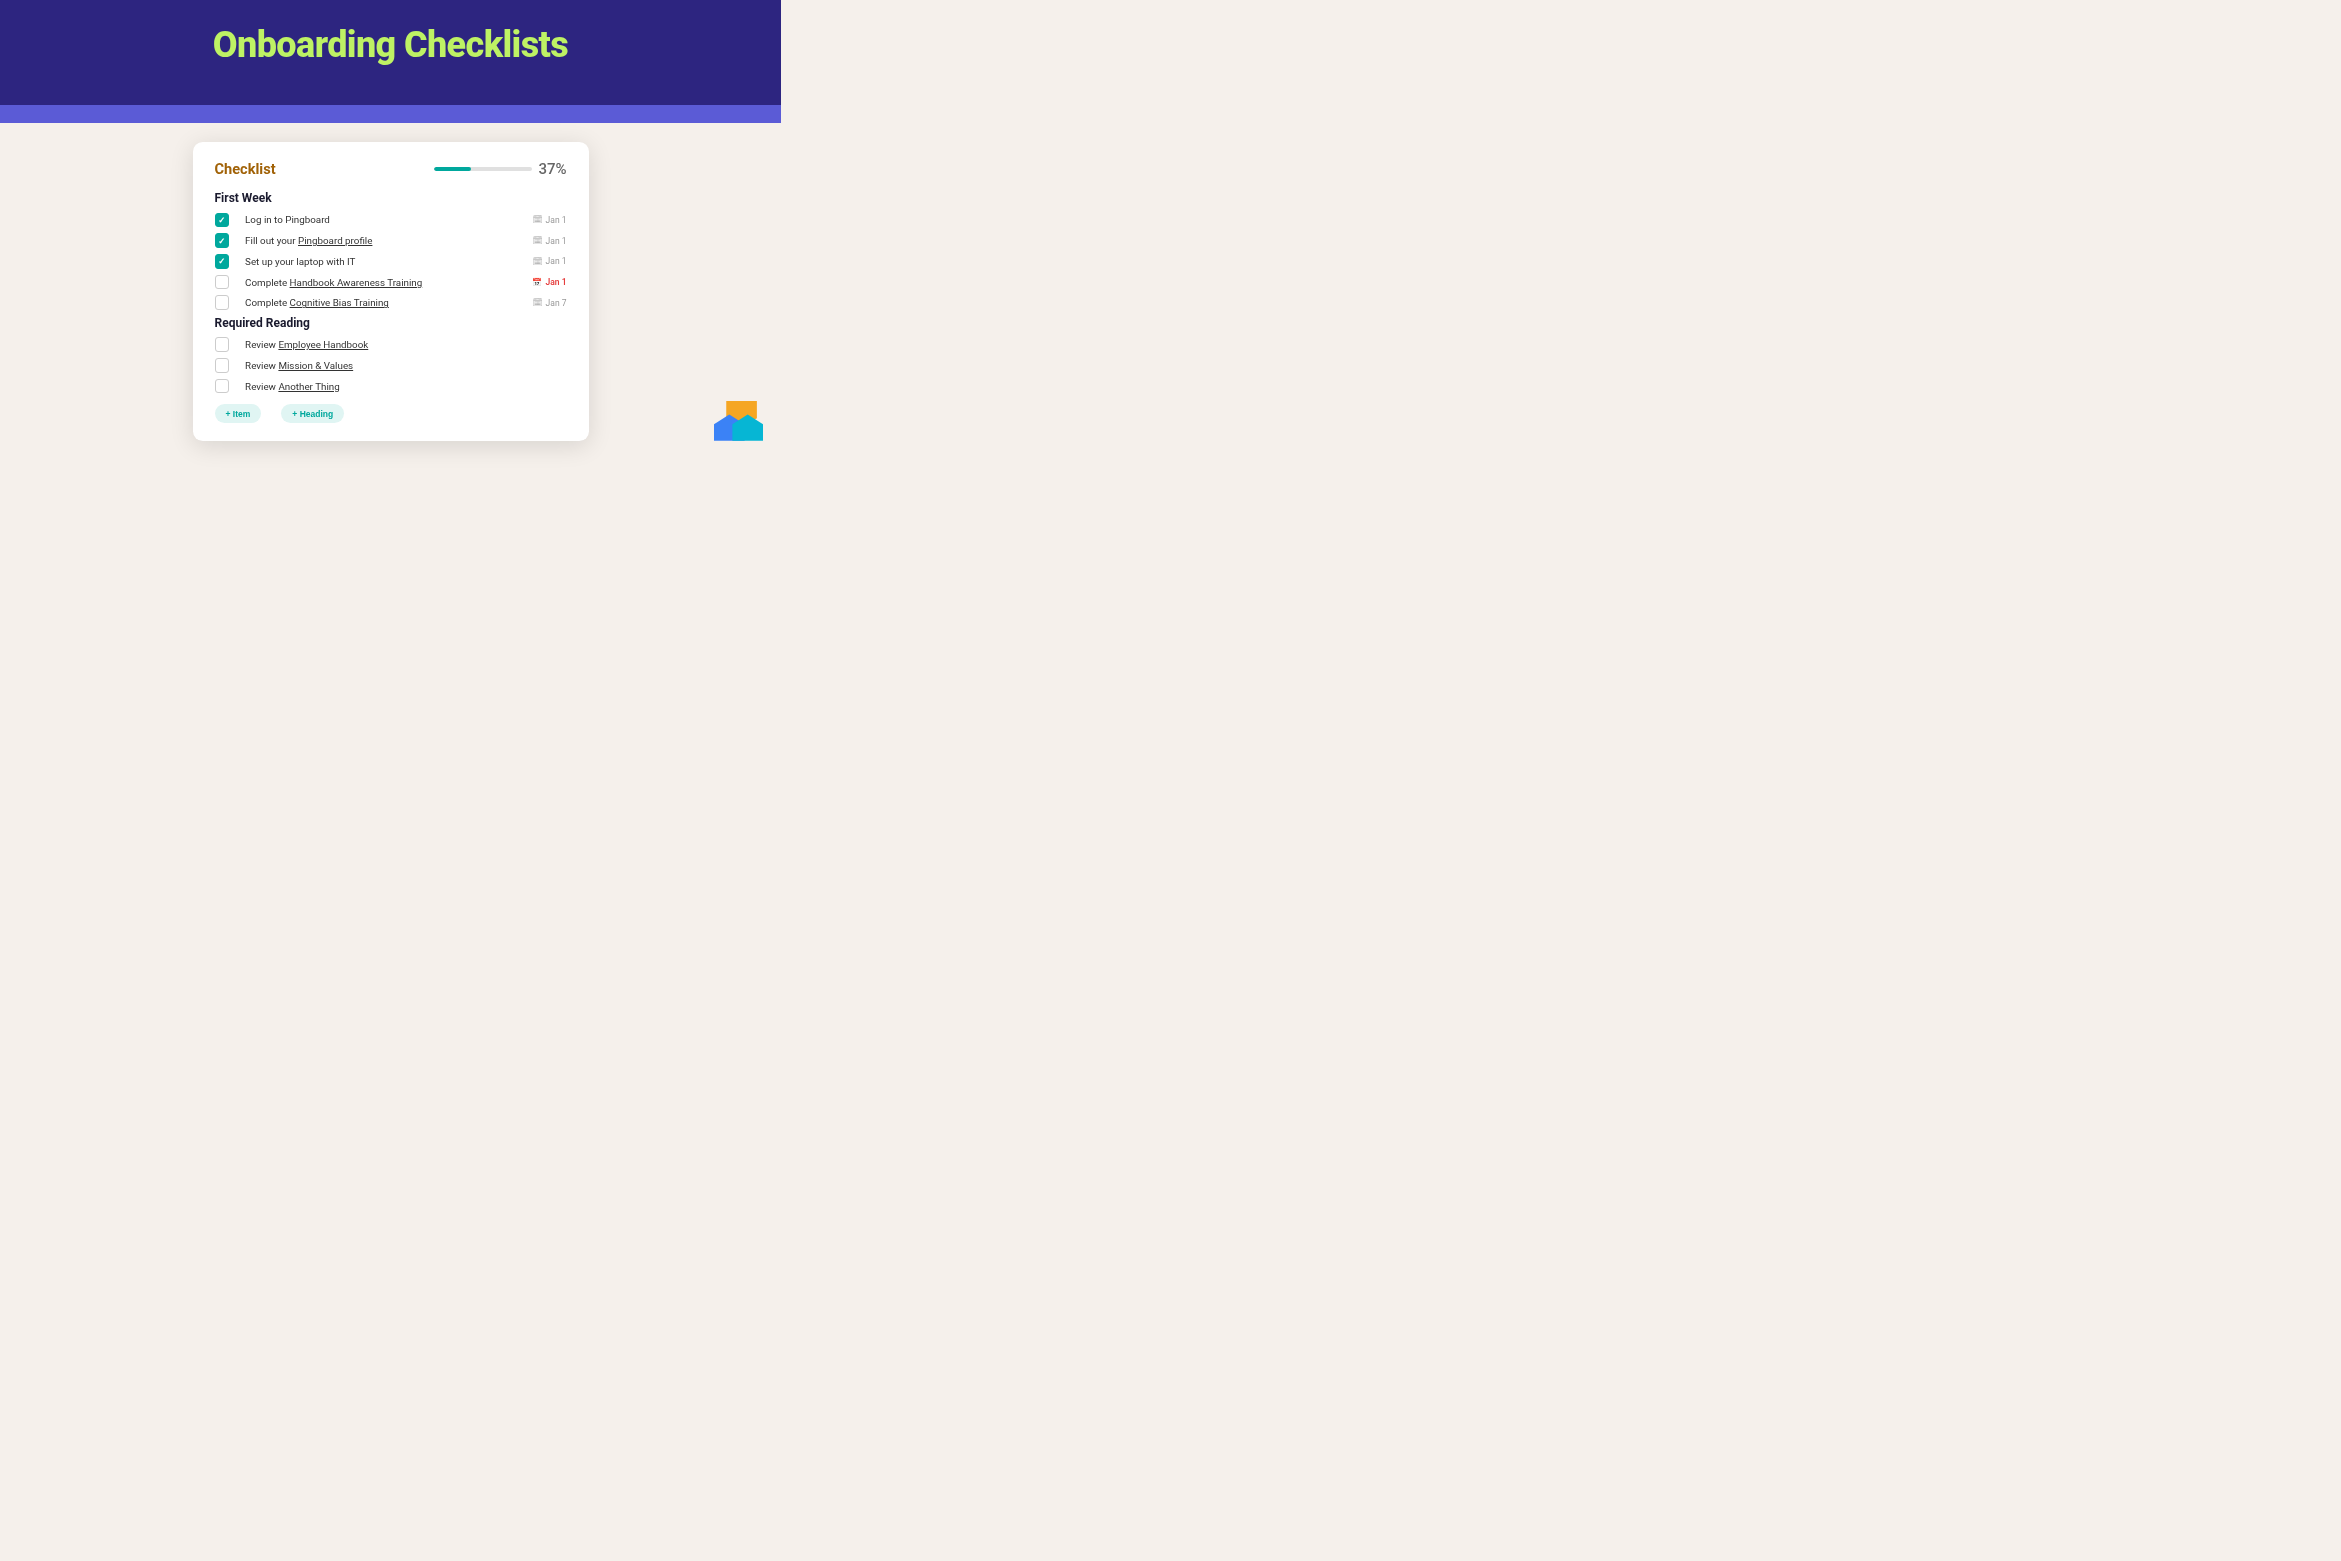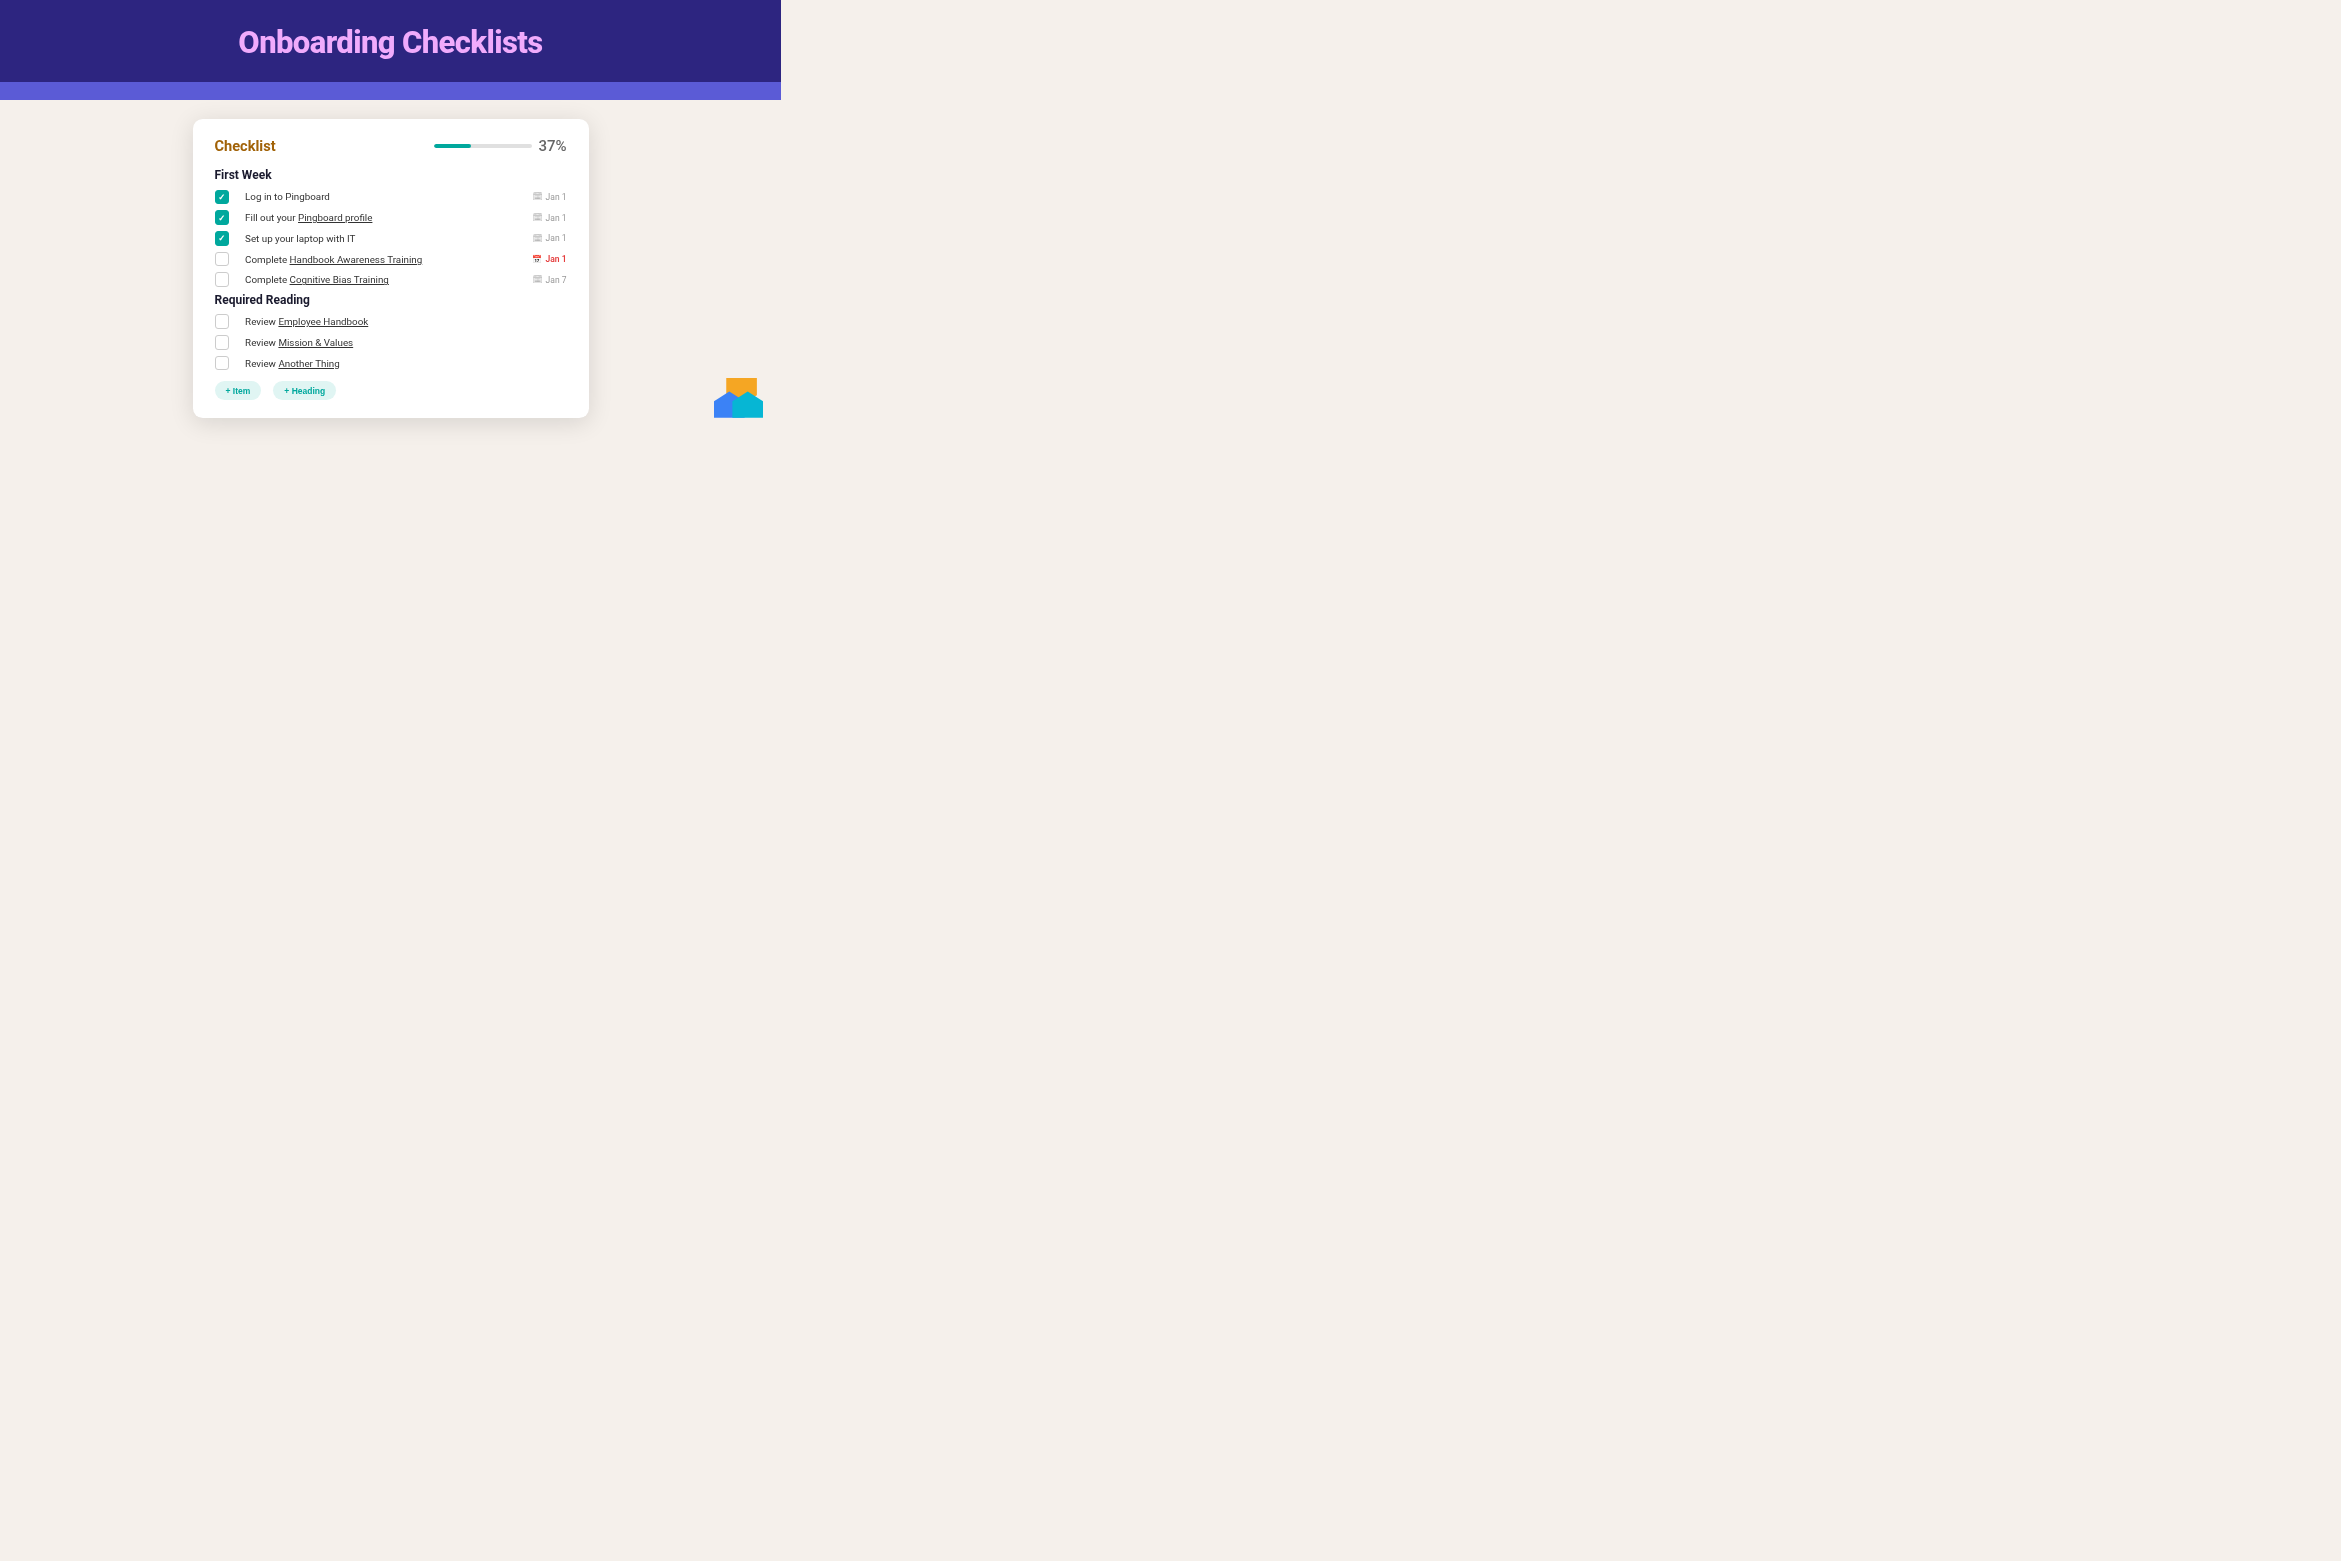--- a/index.html
+++ b/index.html
@@ -23,25 +23,25 @@
       display: block;
       position: absolute;
       bottom: 0;
       left: 0;
       right: 0;
       height: 18.3px;
       background: #5b5bd6;
     }
 
     .main-title {
-      color: #f0abfc;
-      font-size: 31px;
+      color: #bef264;
+      font-size: 36px;
       font-weight: 800;
       letter-spacing: -0.6px;
-      margin-bottom: 2px;
+      margin-bottom: 20px;
     }
 
     .sub-title {
       color: #c8c8ff;
       font-size: 18.3px;
       font-weight: 600;
     }
 
     .body-section {
       background: #f5f0eb;
@@ -168,21 +168,21 @@
       color: #e53e3e;
       font-weight: 600;
     }
 
     .date-icon {
       font-size: 8px;
     }
 
     .button-row {
       display: flex;
-      gap: 12px;
+      gap: 20px;
       margin-top: 11px;
     }
 
     .add-btn {
       background: #e0f5f3;
       color: #00a89d;
       border: none;
       border-radius: 12.2px;
       padding: 4.3px 11px;
       font-size: 8.5px;

